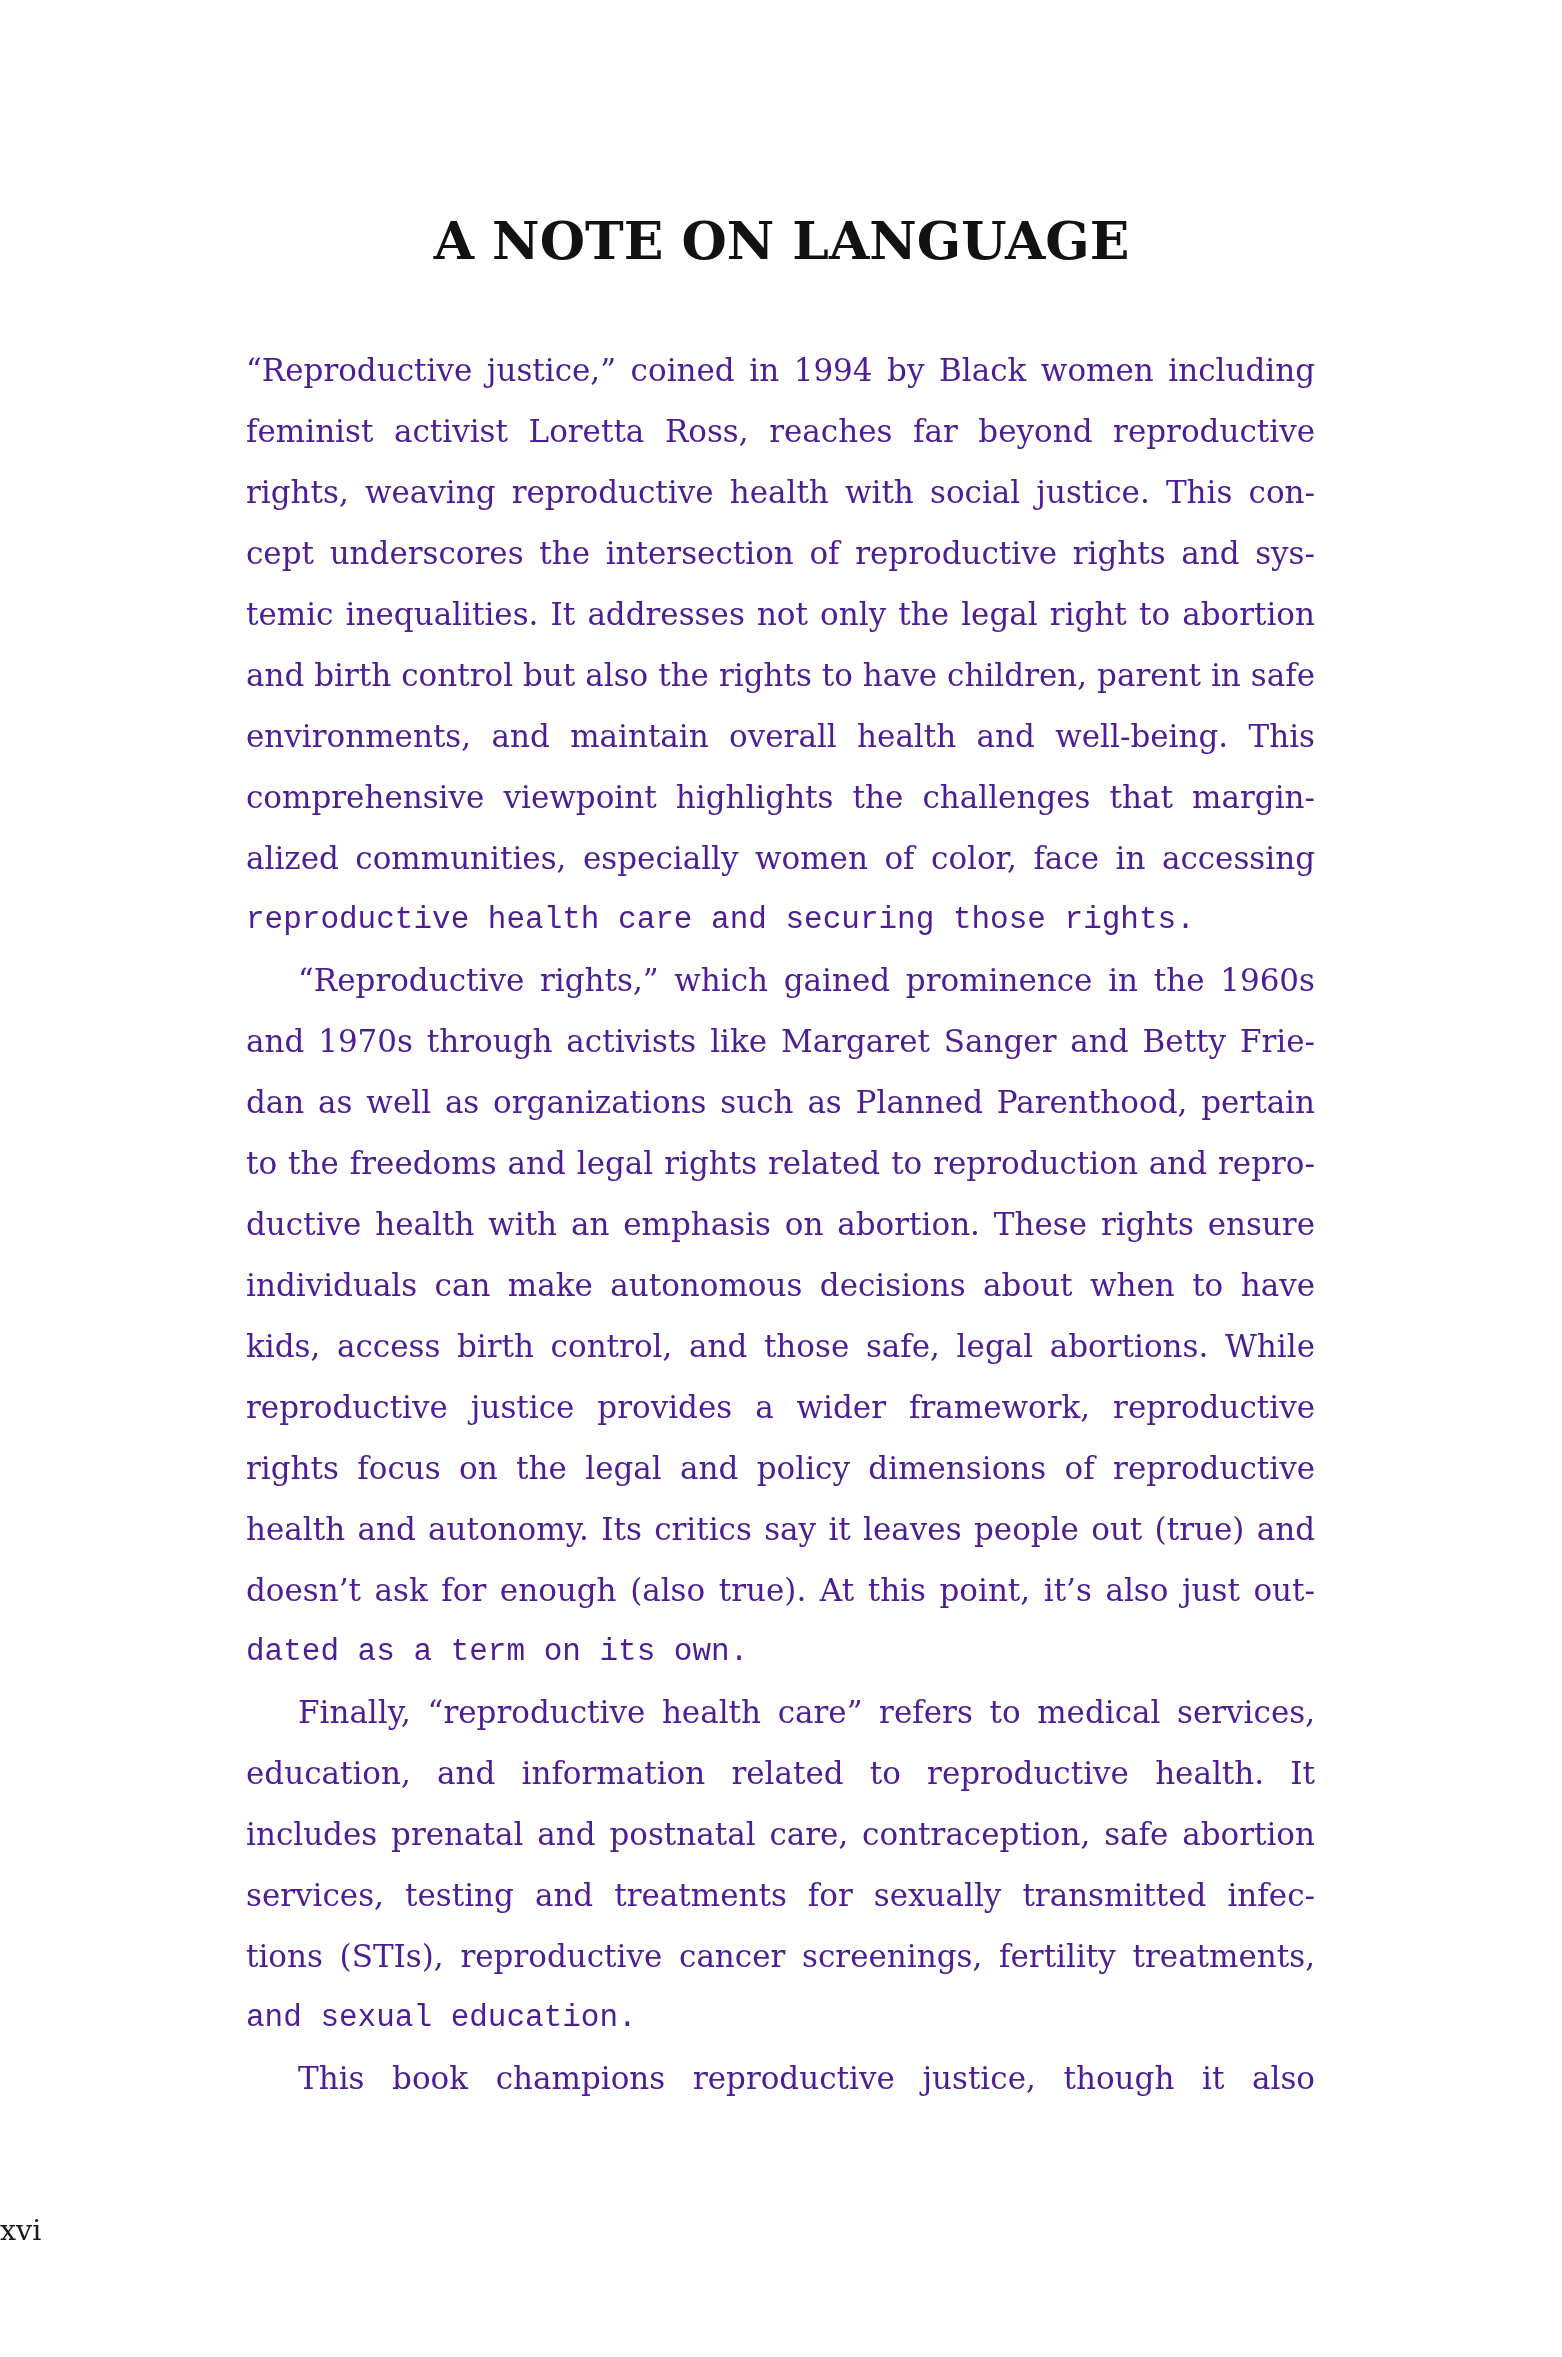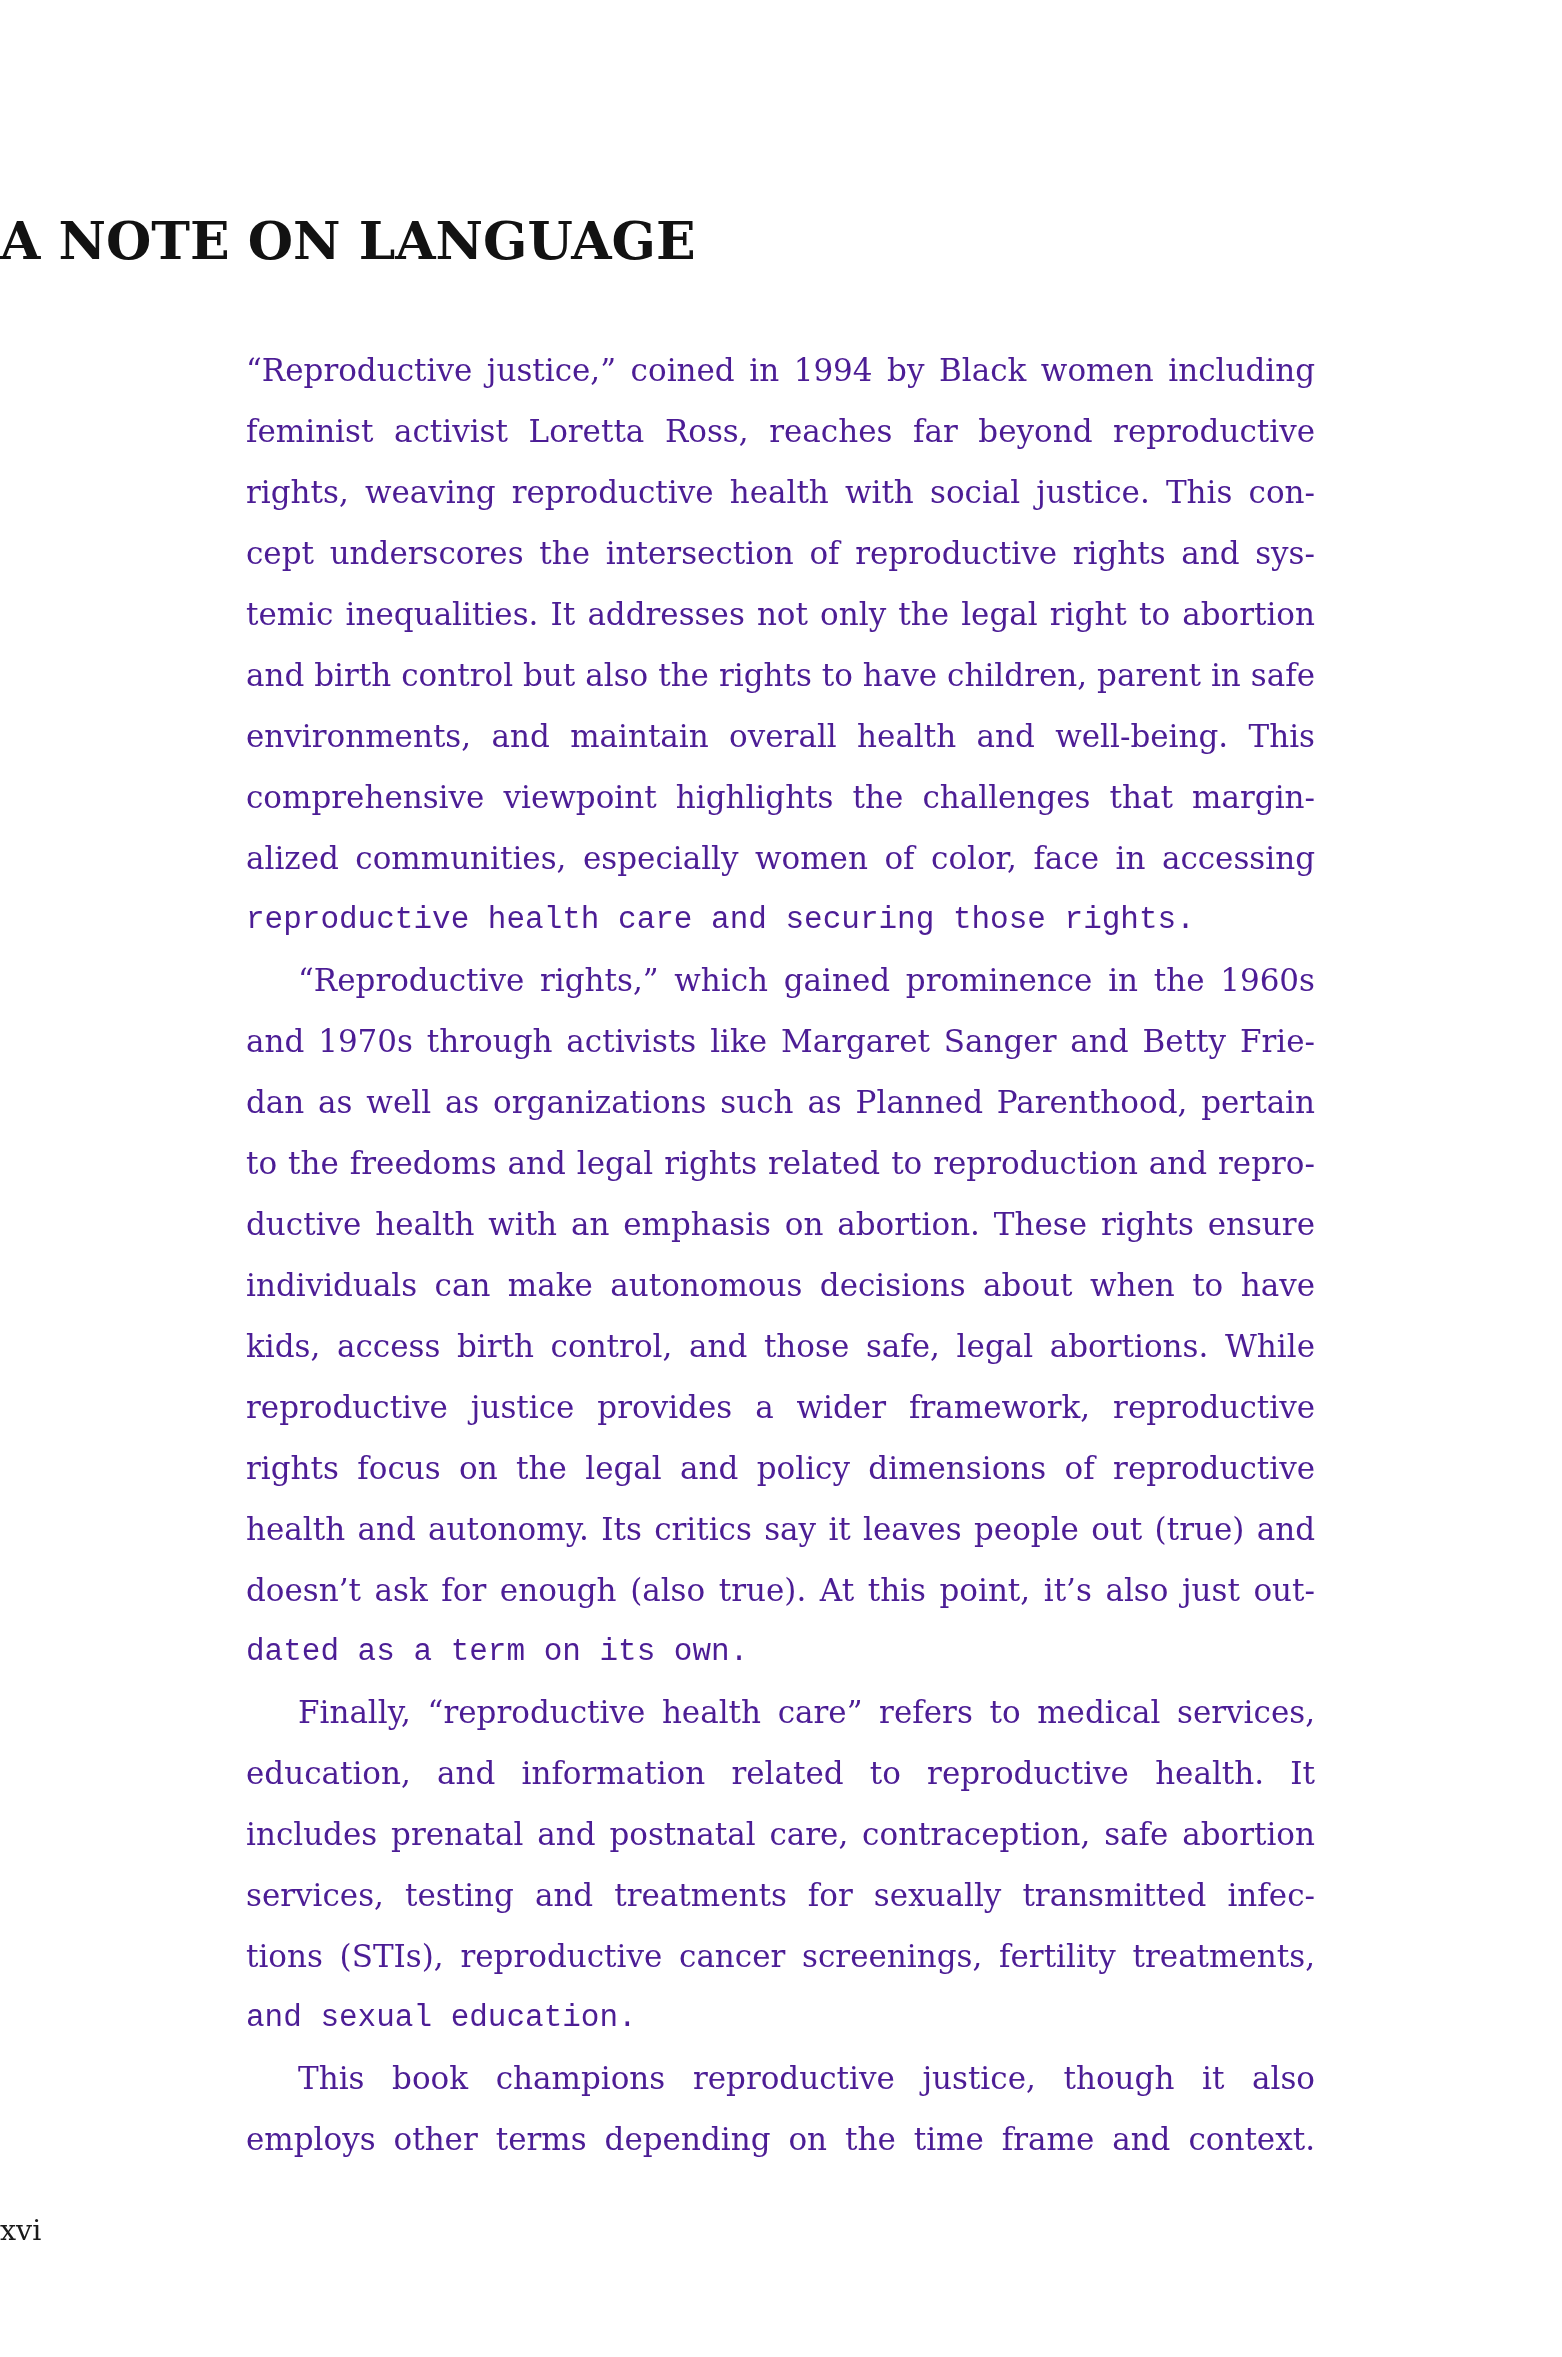--- a/index.html
+++ b/index.html
@@ -15,20 +15,21 @@
     color: #161616;
     font-family: "DejaVu Serif", "Liberation Serif", serif;
     overflow: hidden;
   }
   .title {
     position: absolute;
     top: 215px;
     left: 0;
     width: 100%;
     margin: 0;
+    text-align: center;
     font-size: 52px;
     line-height: 1.0;
     font-weight: 700;
     letter-spacing: 0px;
     color: #121212;
   }
   .body-text {
     position: absolute;
     top: 340px;
     left: 246px;
@@ -89,18 +90,17 @@
       <div class="line">health and autonomy. Its critics say it leaves people out (true) and</div>
       <div class="line">doesn’t ask for enough (also true). At this point, it’s also just out-</div>
       <div class="line last">dated as a term on its own.</div>
       <div class="line indent">Finally, “reproductive health care” refers to medical services,</div>
       <div class="line">education, and information related to reproductive health. It</div>
       <div class="line">includes prenatal and postnatal care, contraception, safe abortion</div>
       <div class="line">services, testing and treatments for sexually transmitted infec-</div>
       <div class="line">tions (STIs), reproductive cancer screenings, fertility treatments,</div>
       <div class="line last">and sexual education.</div>
       <div class="line indent">This book champions reproductive justice, though it also</div>
-      <div class="line">employs other terms depending on the time frame and context.</div>
     </main>
 
   <div class="page-number">xvi</div>
 </div>
 
 
 </body></html>

